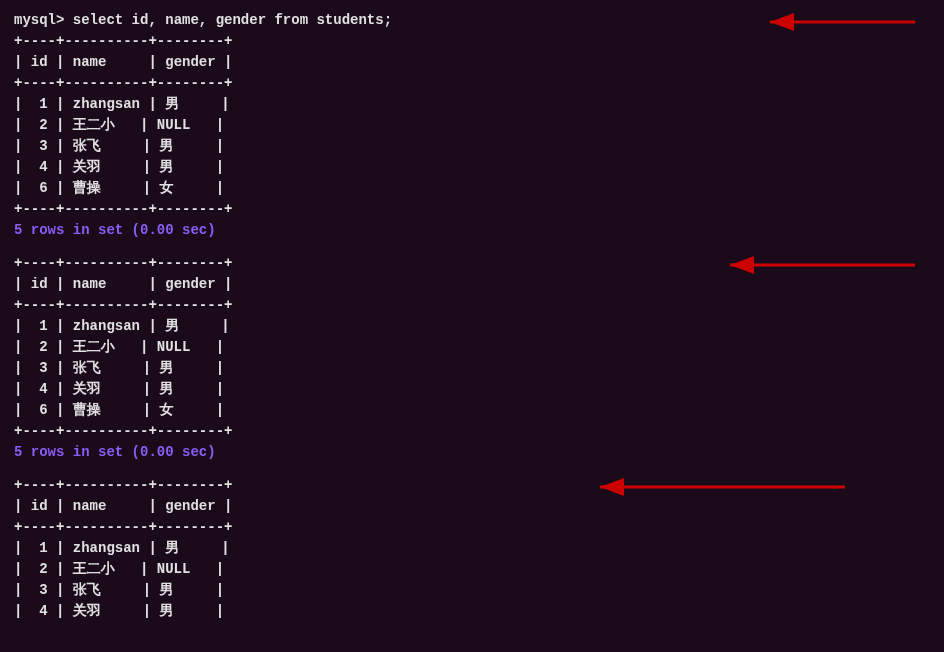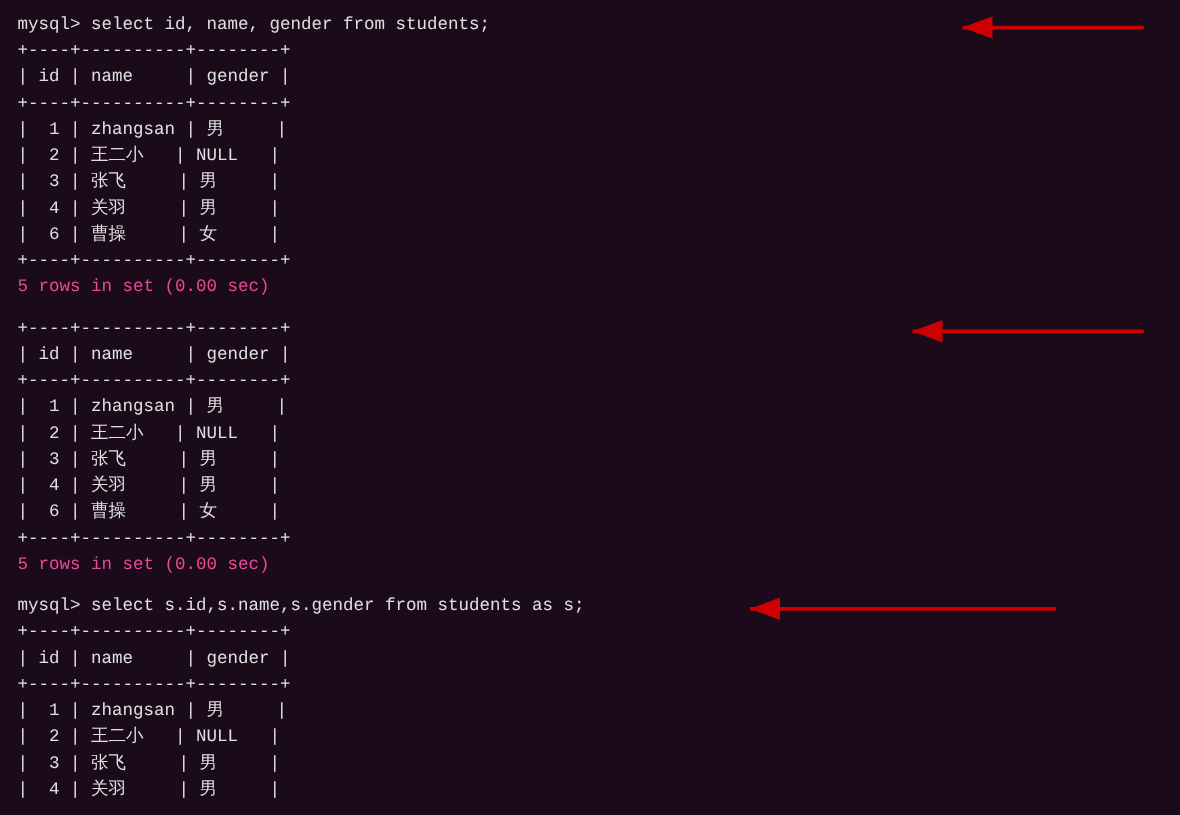--- a/index.html
+++ b/index.html
@@ -14,33 +14,34 @@
       padding: 10px 14px;
     }
     .terminal {
       width: 100%;
       height: 100%;
       position: relative;
     }
     .block {
       margin-bottom: 6px;
       position: relative;
+      font-weight: bold;
     }
     .prompt-line {
       color: #e0e0e0;
       white-space: pre;
       line-height: 1.5;
     }
     .table-line {
       color: #e0e0e0;
       white-space: pre;
       line-height: 1.5;
     }
     .result-line {
-      color: #ec4899;
+      color: #8b5cf6;
       white-space: pre;
       line-height: 1.5;
     }
     
     .arrow-svg {
       position: absolute;
     }
     .block-1 .arrow-svg {
       right: 20px;
       top: 2px;
@@ -102,21 +103,20 @@
           <polygon points="0 0, 8 3, 0 6" fill="#cc0000"></polygon>
         </marker>
       </defs>
       <line x1="195" y1="14" x2="10" y2="14" stroke="#cc0000" stroke-width="3" marker-end="url(#arrowhead2)"></line>
     </svg>
   </div>
 
   <div style="height:6px;"></div>
 
   <div class="block block-3" style="position:relative;">
-    <div class="prompt-line">mysql&gt; select s.id,s.name,s.gender from students as s;</div>
     <div class="table-line">+----+----------+--------+</div>
     <div class="table-line">| id | name     | gender |</div>
     <div class="table-line">+----+----------+--------+</div>
     <div class="table-line">|  1 | zhangsan | 男     |</div>
     <div class="table-line">|  2 | 王二小   | NULL   |</div>
     <div class="table-line">|  3 | 张飞     | 男     |</div>
     <div class="table-line">|  4 | 关羽     | 男     |</div>
 
     <svg class="arrow-svg" style="position:absolute; top:-2px; right:80px; width:260px; height:28px;" viewBox="0 0 260 28">
       <defs>

